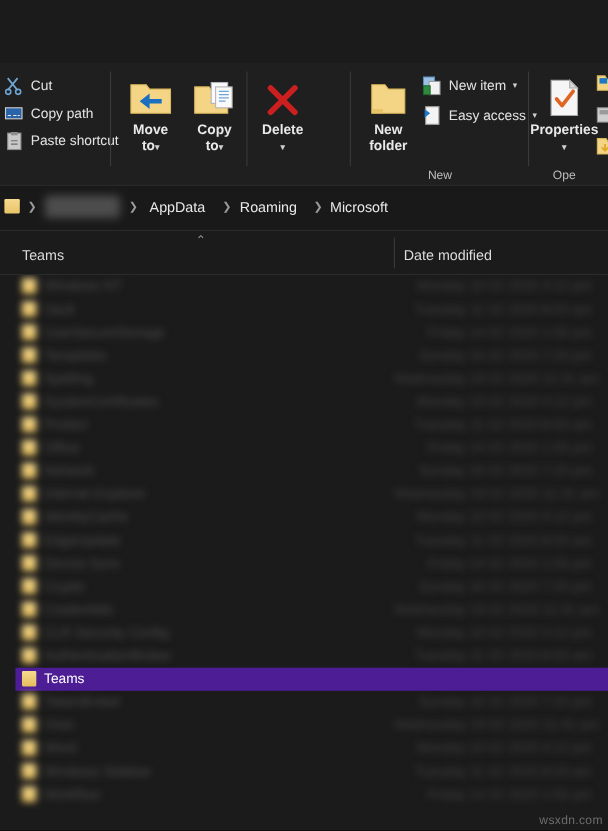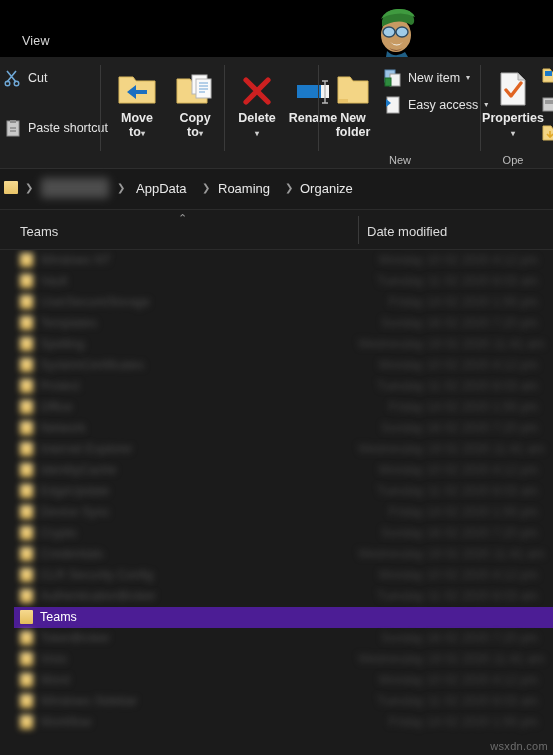--- a/index.html
+++ b/index.html
@@ -116,50 +116,43 @@
   .watermark {
     position: absolute; right: 5px; bottom: 3px;
     font-size: 11px; color: #6d6d6d; letter-spacing: .3px;
   }
 </style>
 </head>
 <body>
 
 <div id="app">
 
-  <div class="titlestrip">
-    <div class="tab-view">View</div>
-    <div class="avatar">
-      <svg width="52" height="56" viewBox="0 0 52 56">
-        <ellipse cx="27" cy="34" rx="15" ry="17" fill="#c79a63"></ellipse>
-        <path d="M13 20 q2-11 15-12 q15-1 17 10 q1 5-3 6 q-8-5-17-3 q-8 2-12 5z" fill="#2f7b2f"></path>
-        <path d="M12 18 q4-9 16-10 q14-1 18 8 q-10-5-20-3 q-9 1-14 5z" fill="#3f9a3f"></path>
-        <ellipse cx="20" cy="31" rx="6" ry="5" fill="#9fcbe8" stroke="#2b4a63" stroke-width="1.4"></ellipse>
-        <ellipse cx="33" cy="31" rx="6" ry="5" fill="#9fcbe8" stroke="#2b4a63" stroke-width="1.4"></ellipse>
-        <path d="M26 31 h1" stroke="#2b4a63" stroke-width="1.4"></path>
-        <path d="M21 41 q7 5 13 0 q-6 7-13 0z" fill="#f2efe6"></path>
-        <path d="M20 47 q7 6 14 0 q-6 4-14 0z" fill="#7b4f33"></path>
-        <path d="M18 50 q8 8 18 1 l3 5 h-22z" fill="#1f5f86"></path>
-      </svg>
-    </div>
-  </div>
 
   <div class="ribbon">
 
     <div class="grp grp-clip">
       <div class="cmd-sm" style="top:9px;">
         <span class="ico">
           <svg width="18" height="18" viewBox="0 0 18 18">
             <path d="M3 2 L12 13 M12 2 L3 13" stroke="#6fa8d6" stroke-width="1.6" fill="none"></path>
             <circle cx="3.5" cy="14.5" r="2.3" fill="none" stroke="#6fa8d6" stroke-width="1.4"></circle>
             <circle cx="12.5" cy="14.5" r="2.3" fill="none" stroke="#6fa8d6" stroke-width="1.4"></circle>
           </svg>
         </span>
         <span>Cut</span>
       </div>
+      <div class="cmd-sm" style="top:34px;">
+        <span class="ico">
+          <svg width="18" height="18" viewBox="0 0 18 18">
+            <rect x="1" y="4" width="15" height="10" fill="#2a64a8" stroke="#cfcfcf" stroke-width="1"></rect>
+            <path d="M3 11 h3 M8 11 h3 M12 11 h2" stroke="#e8e8e8" stroke-width="1"></path>
+          </svg>
+        </span>
+        <span>Copy path</span>
+      </div>
       <div class="cmd-sm" style="top:59px;">
         <span class="ico">
           <svg width="18" height="18" viewBox="0 0 18 18">
             <rect x="3" y="2" width="12" height="15" fill="#c9c9c9" stroke="#8e8e8e" stroke-width="1"></rect>
             <rect x="6" y="1" width="6" height="3" fill="#8e8e8e"></rect>
             <path d="M6 9 h6 M6 12 h6" stroke="#6a6a6a" stroke-width="1"></path>
           </svg>
         </span>
         <span>Paste shortcut</span>
       </div>
@@ -202,30 +195,20 @@
       <div class="big" style="left:126px;">
         <span class="glyph">
           <svg width="36" height="34" viewBox="0 0 36 34">
             <path d="M7 7 L29 29 M29 7 L7 29" stroke="#cc2020" stroke-width="5.2" stroke-linecap="round"></path>
           </svg>
         </span>
         <span class="lbl">Delete</span>
         <span class="caret-row">▾</span>
       </div>
 
-      <div class="big" style="left:176px; width:70px;">
-        <span class="glyph">
-          <svg width="42" height="30" viewBox="0 0 42 30">
-            <rect x="5" y="8" width="24" height="13" fill="#1b79c8"></rect>
-            <rect x="29" y="8" width="8" height="13" fill="#f2f2f2"></rect>
-            <path d="M33 4 v22 M30 4 h6 M30 26 h6" stroke="#b9b9b9" stroke-width="1.4" fill="none"></path>
-          </svg>
-        </span>
-        <span class="lbl">Rename</span>
-      </div>
 
     </div>
 
     <div class="sep" style="left:318px;"></div>
 
     <div class="grp" style="left:320px; width:160px;">
       <div class="big" style="left:4px;">
         <span class="glyph">
           <svg width="36" height="34" viewBox="0 0 36 34">
             <path d="M3 4 h12 l3 4 h15 v22 H3z" fill="#f3d585" stroke="#d9b75c" stroke-width="1"></path>
@@ -306,21 +289,21 @@
 
     <div class="blurseg"></div>
     <div class="chev" style="left:117px;">❯</div>
 
     <div class="crumb" style="left:136px;">AppData</div>
     <div class="chev" style="left:202px;">❯</div>
 
     <div class="crumb" style="left:218px;">Roaming</div>
     <div class="chev" style="left:285px;">❯</div>
 
-    <div class="crumb" style="left:300px;">Organize</div>
+    <div class="crumb" style="left:300px;">Microsoft</div>
   </div>
 
   <div class="colhdr">
     <div class="sortmark">⌃</div>
     <div class="h" style="left:20px;">Teams</div>
     <div class="coldiv"></div>
     <div class="h" style="left:367px;">Date modified</div>
   </div>
 
   <div class="list">

